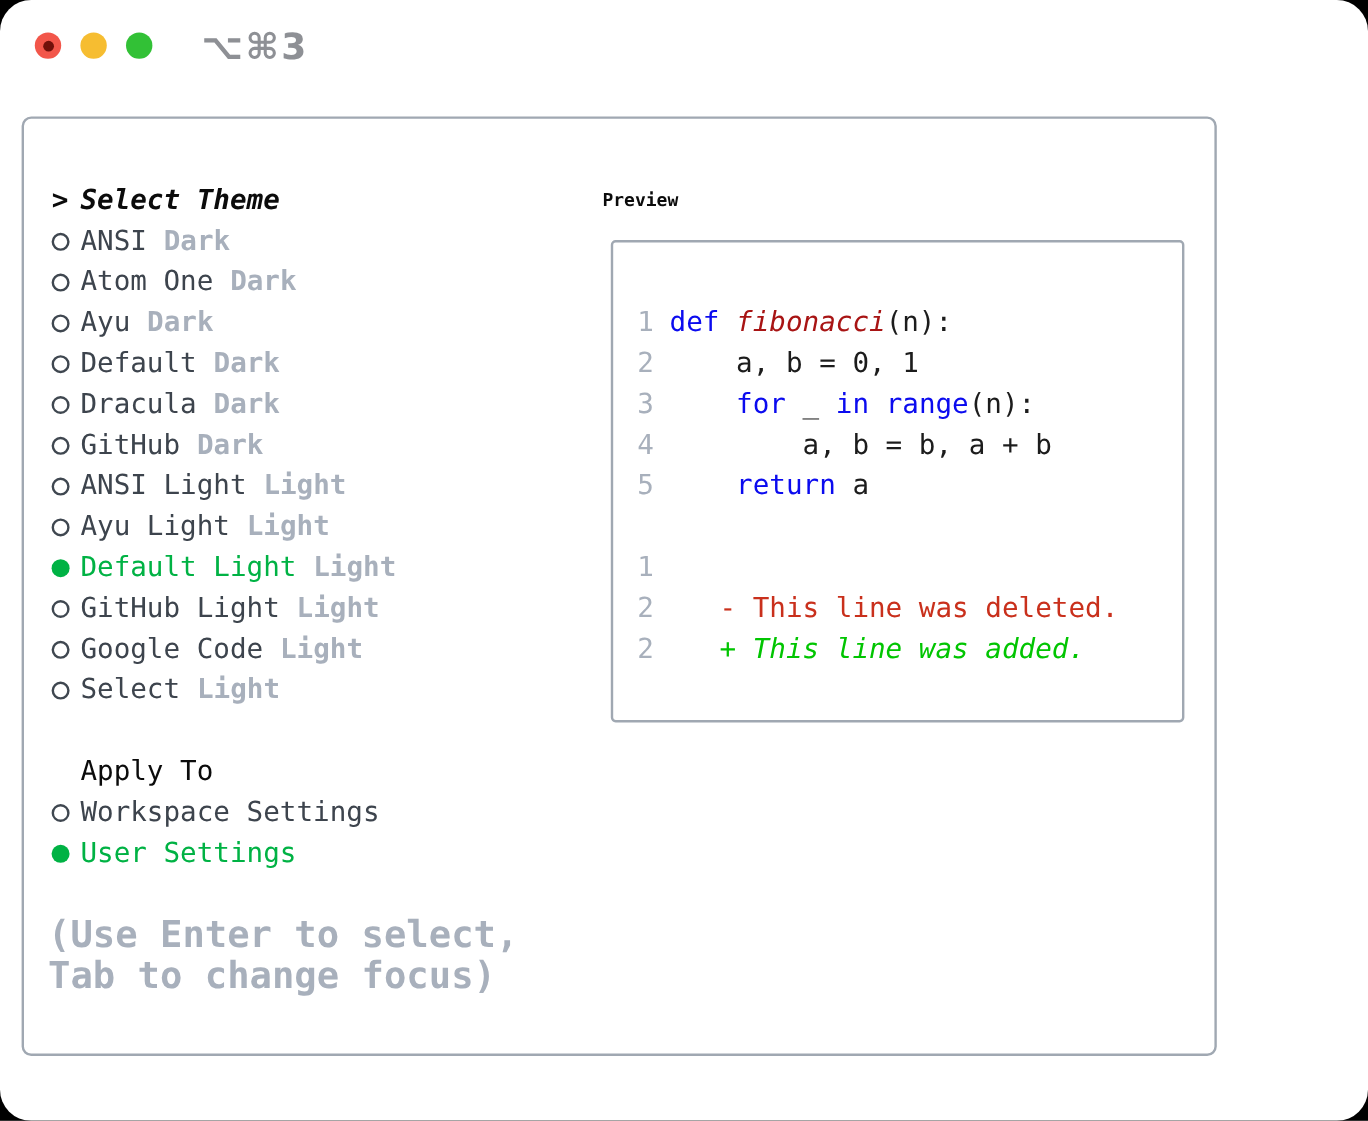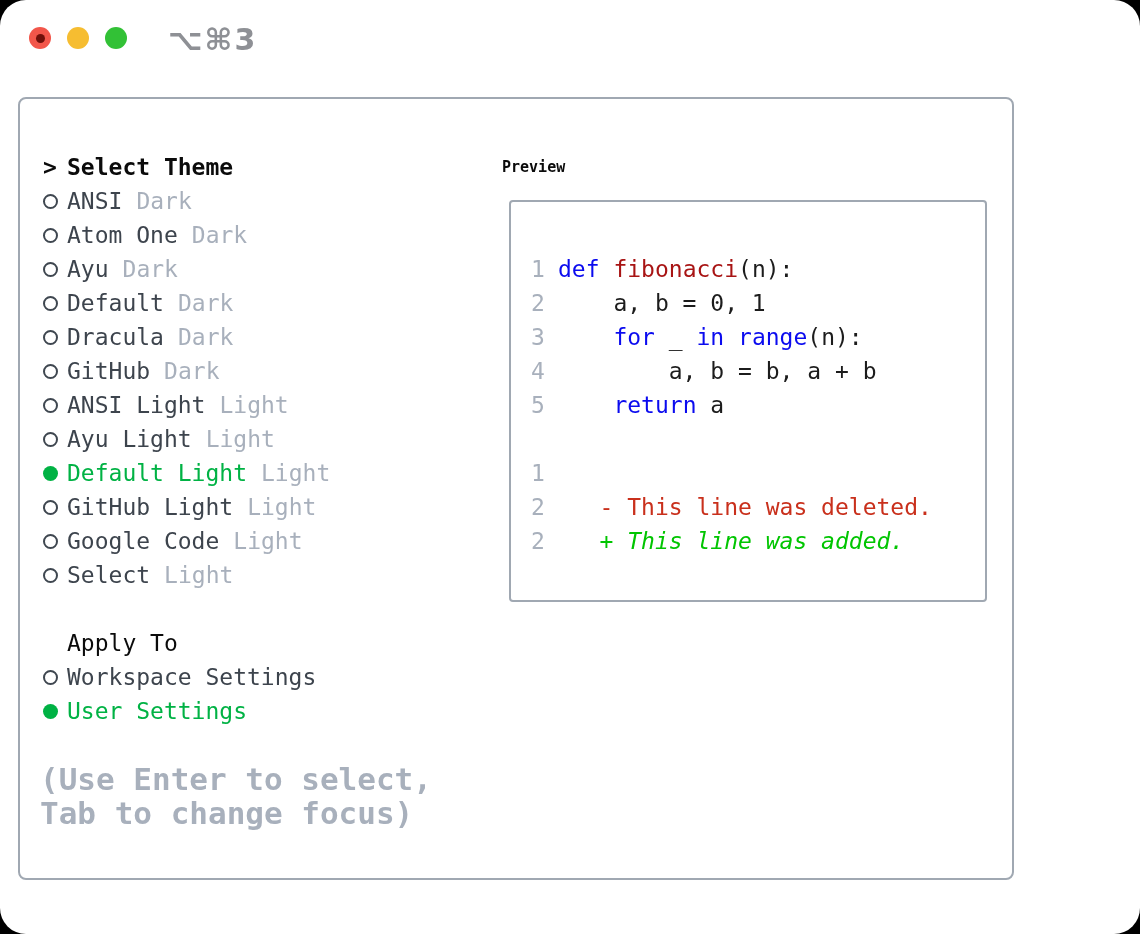--- a/index.html
+++ b/index.html
@@ -35,47 +35,47 @@
     position:absolute;left:18px;top:97px;width:996px;height:783px;
     border:2px solid var(--panel-border);
     border-radius:8px;box-sizing:border-box;
     background:#fff;
   }
   
   .left-col{position:absolute;left:20px;top:51px;width:440px;font-size:23px;color:var(--text-dark);}
   .row{height:34px;display:flex;align-items:center;white-space:pre;}
   .marker{width:20px;margin-right:7px;display:flex;align-items:center;justify-content:center;flex:0 0 20px;}
   .focus-char{font-weight:bold;color:#0b0b0b;}
-  .list-header{font-weight:bold;color:#0b0b0b;}
+  .list-header{font-weight:bold;color:#0b0b0b;font-style:italic;}
   .radio{width:15px;height:15px;border-radius:50%;box-sizing:border-box;border:2px solid #3f4750;background:transparent;}
   .radio.filled{border:none;background:var(--selection-green);}
   .tname{color:var(--text-dark);}
   .tname.sel{color:var(--selection-green);}
-  .variant{color:var(--muted-gray);margin-left:14px;}
+  .variant{color:var(--muted-gray);margin-left:14px;font-weight:bold;}
   .apply-header{color:#0b0b0b;}
   .opt-label{color:var(--text-dark);}
   .opt-label.sel{color:var(--selection-green);}
   .spacer{height:34px;}
   .help{width:430px;line-height:34px;color:var(--muted-gray);font-size:31px;font-weight:bold;}
   
   .preview-header{
     position:absolute;left:482px;top:51px;height:34px;display:flex;align-items:center;
     font-size:15px;font-weight:bold;color:#0b0b0b;
   }
   .preview-box{
     position:absolute;left:489px;top:101px;width:478px;height:402px;
     border:2px solid var(--panel-border);border-radius:4px;box-sizing:border-box;
     padding:50px 0 0 20px;overflow:hidden;
     font-size:23px;line-height:34px;
   }
   .cline{display:flex;white-space:pre;height:34px;align-items:center;}
   .lineno{width:27px;flex:0 0 27px;color:var(--muted-gray);}
   .codetext{white-space:pre;color:#1c1c1c;}
   .tok-keyword{color:var(--keyword-blue);}
-  .tok-function{color:var(--function-red);}
+  .tok-function{color:var(--function-red);font-style:italic;}
   .tok-plain{color:#1c1c1c;}
   .difftext{white-space:pre;}
   .difftext.context{color:var(--context-gray);}
   .difftext.deleted{color:var(--diff-deleted-red);}
   .difftext.added{color:var(--diff-added-green);font-style:italic;}
   .spacer-lg{height:34px;}
 </style>
 </head>
 <body>
 

